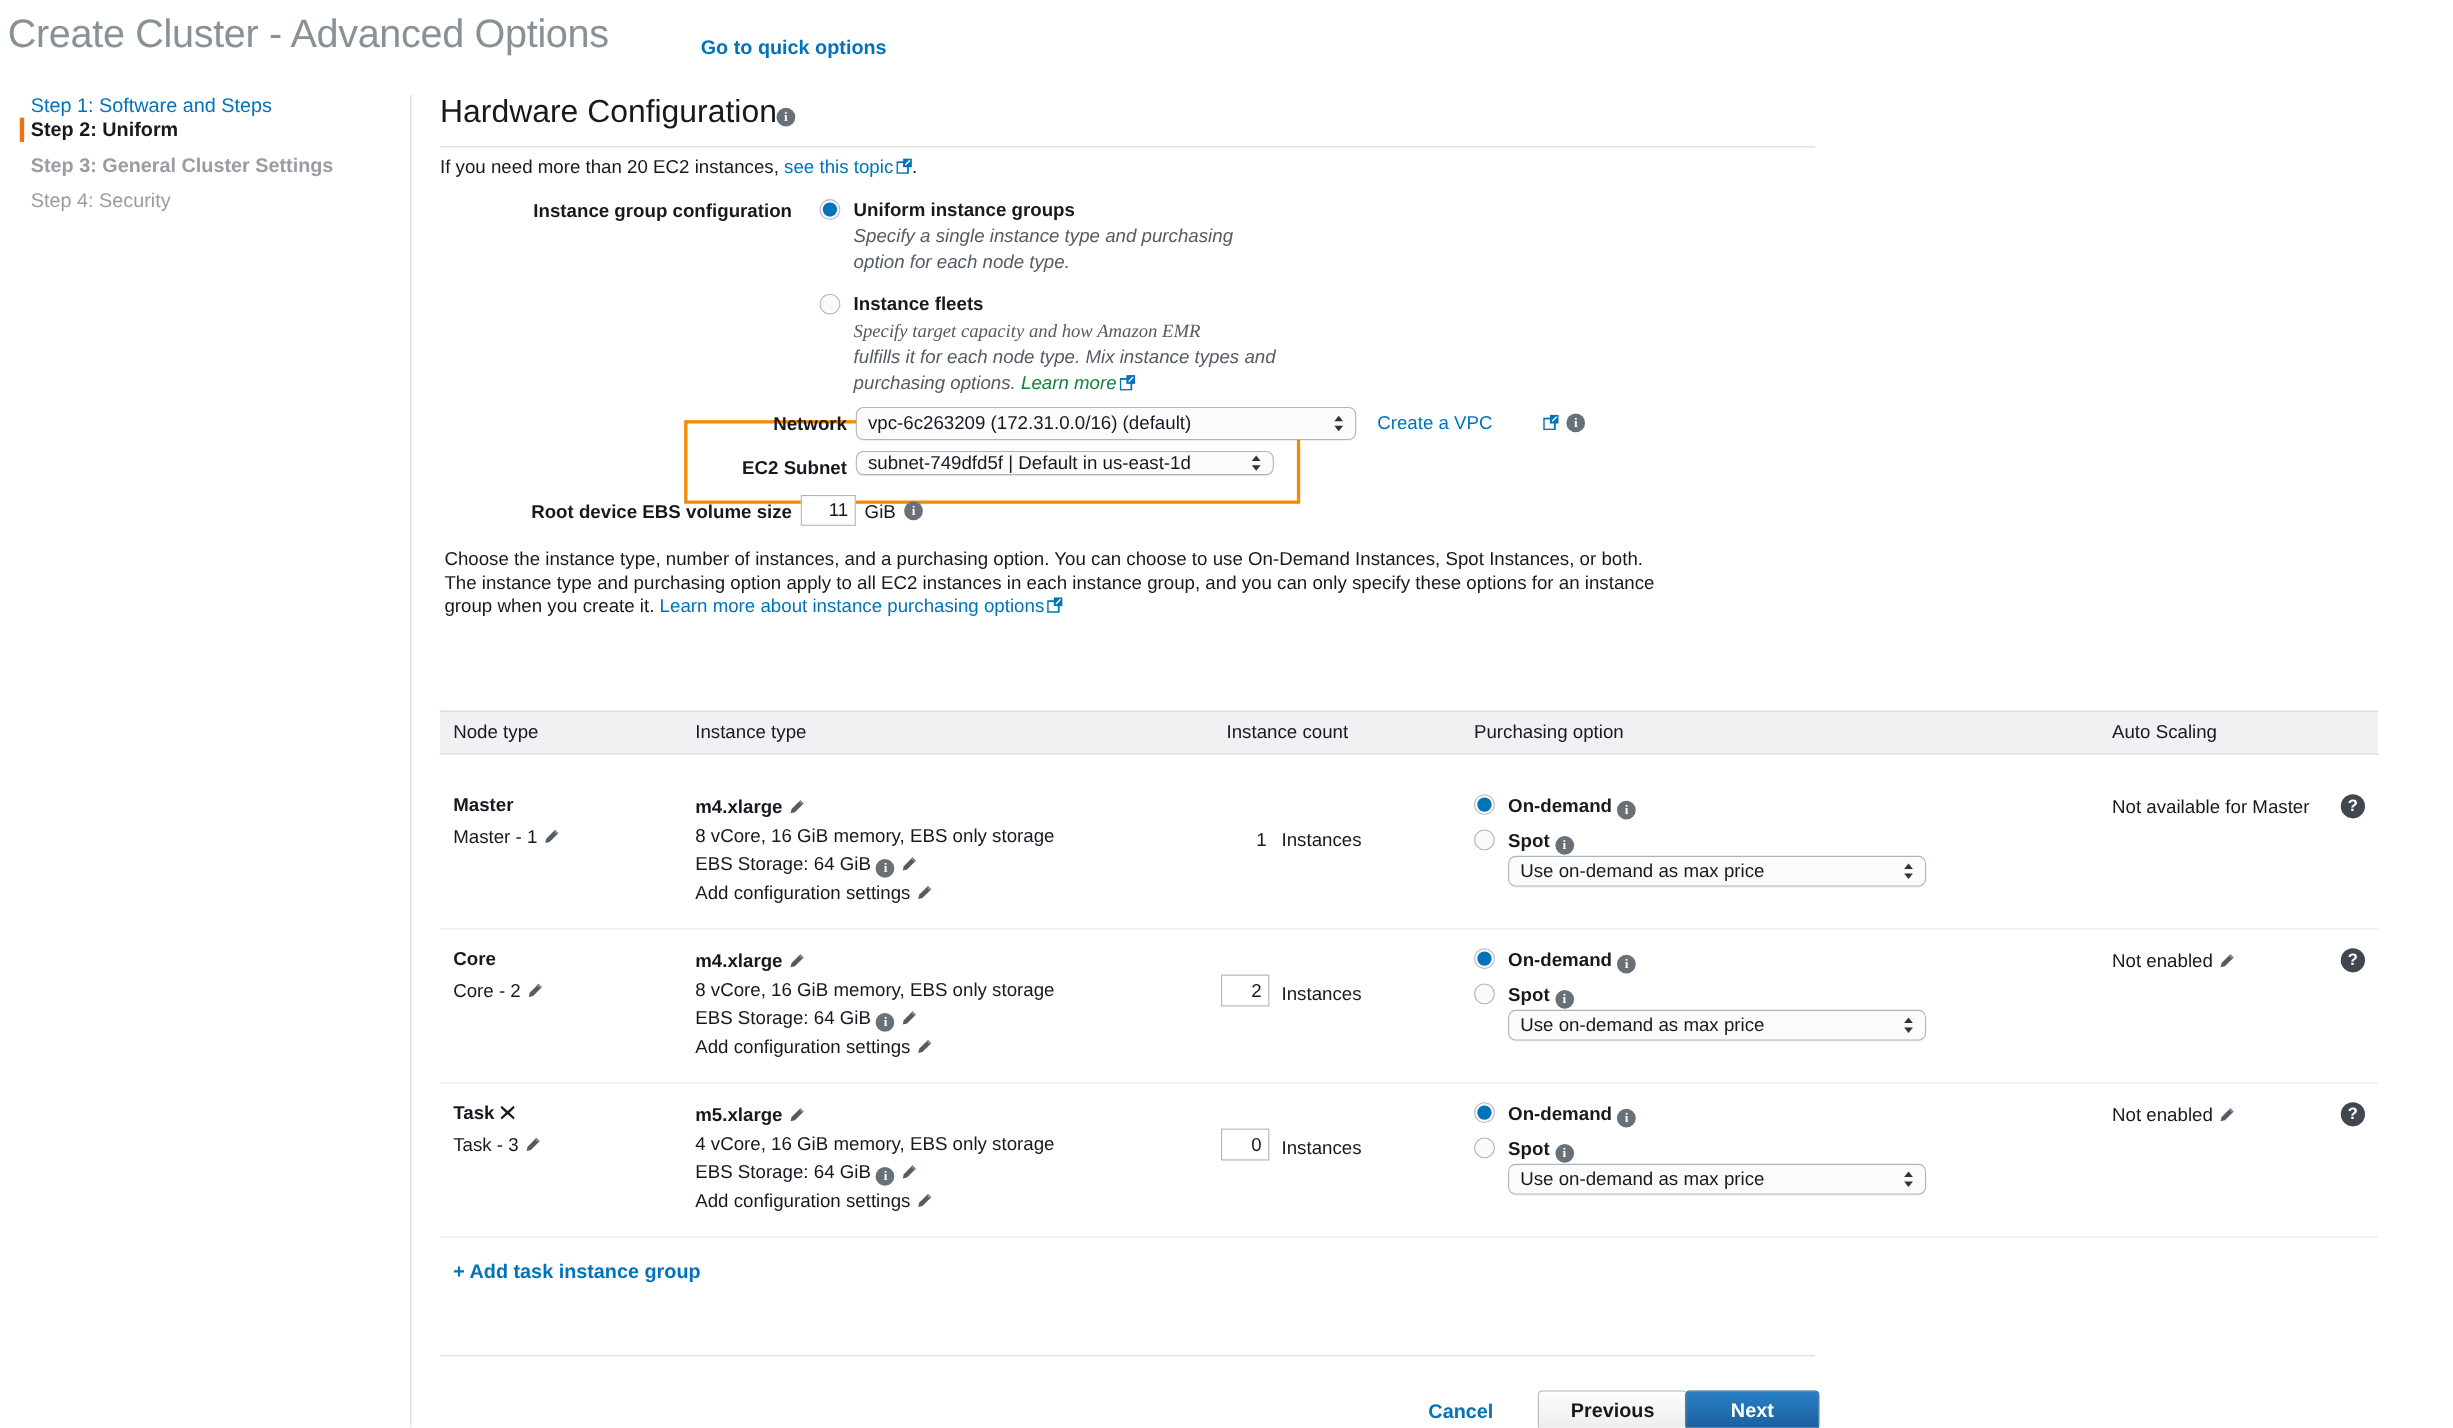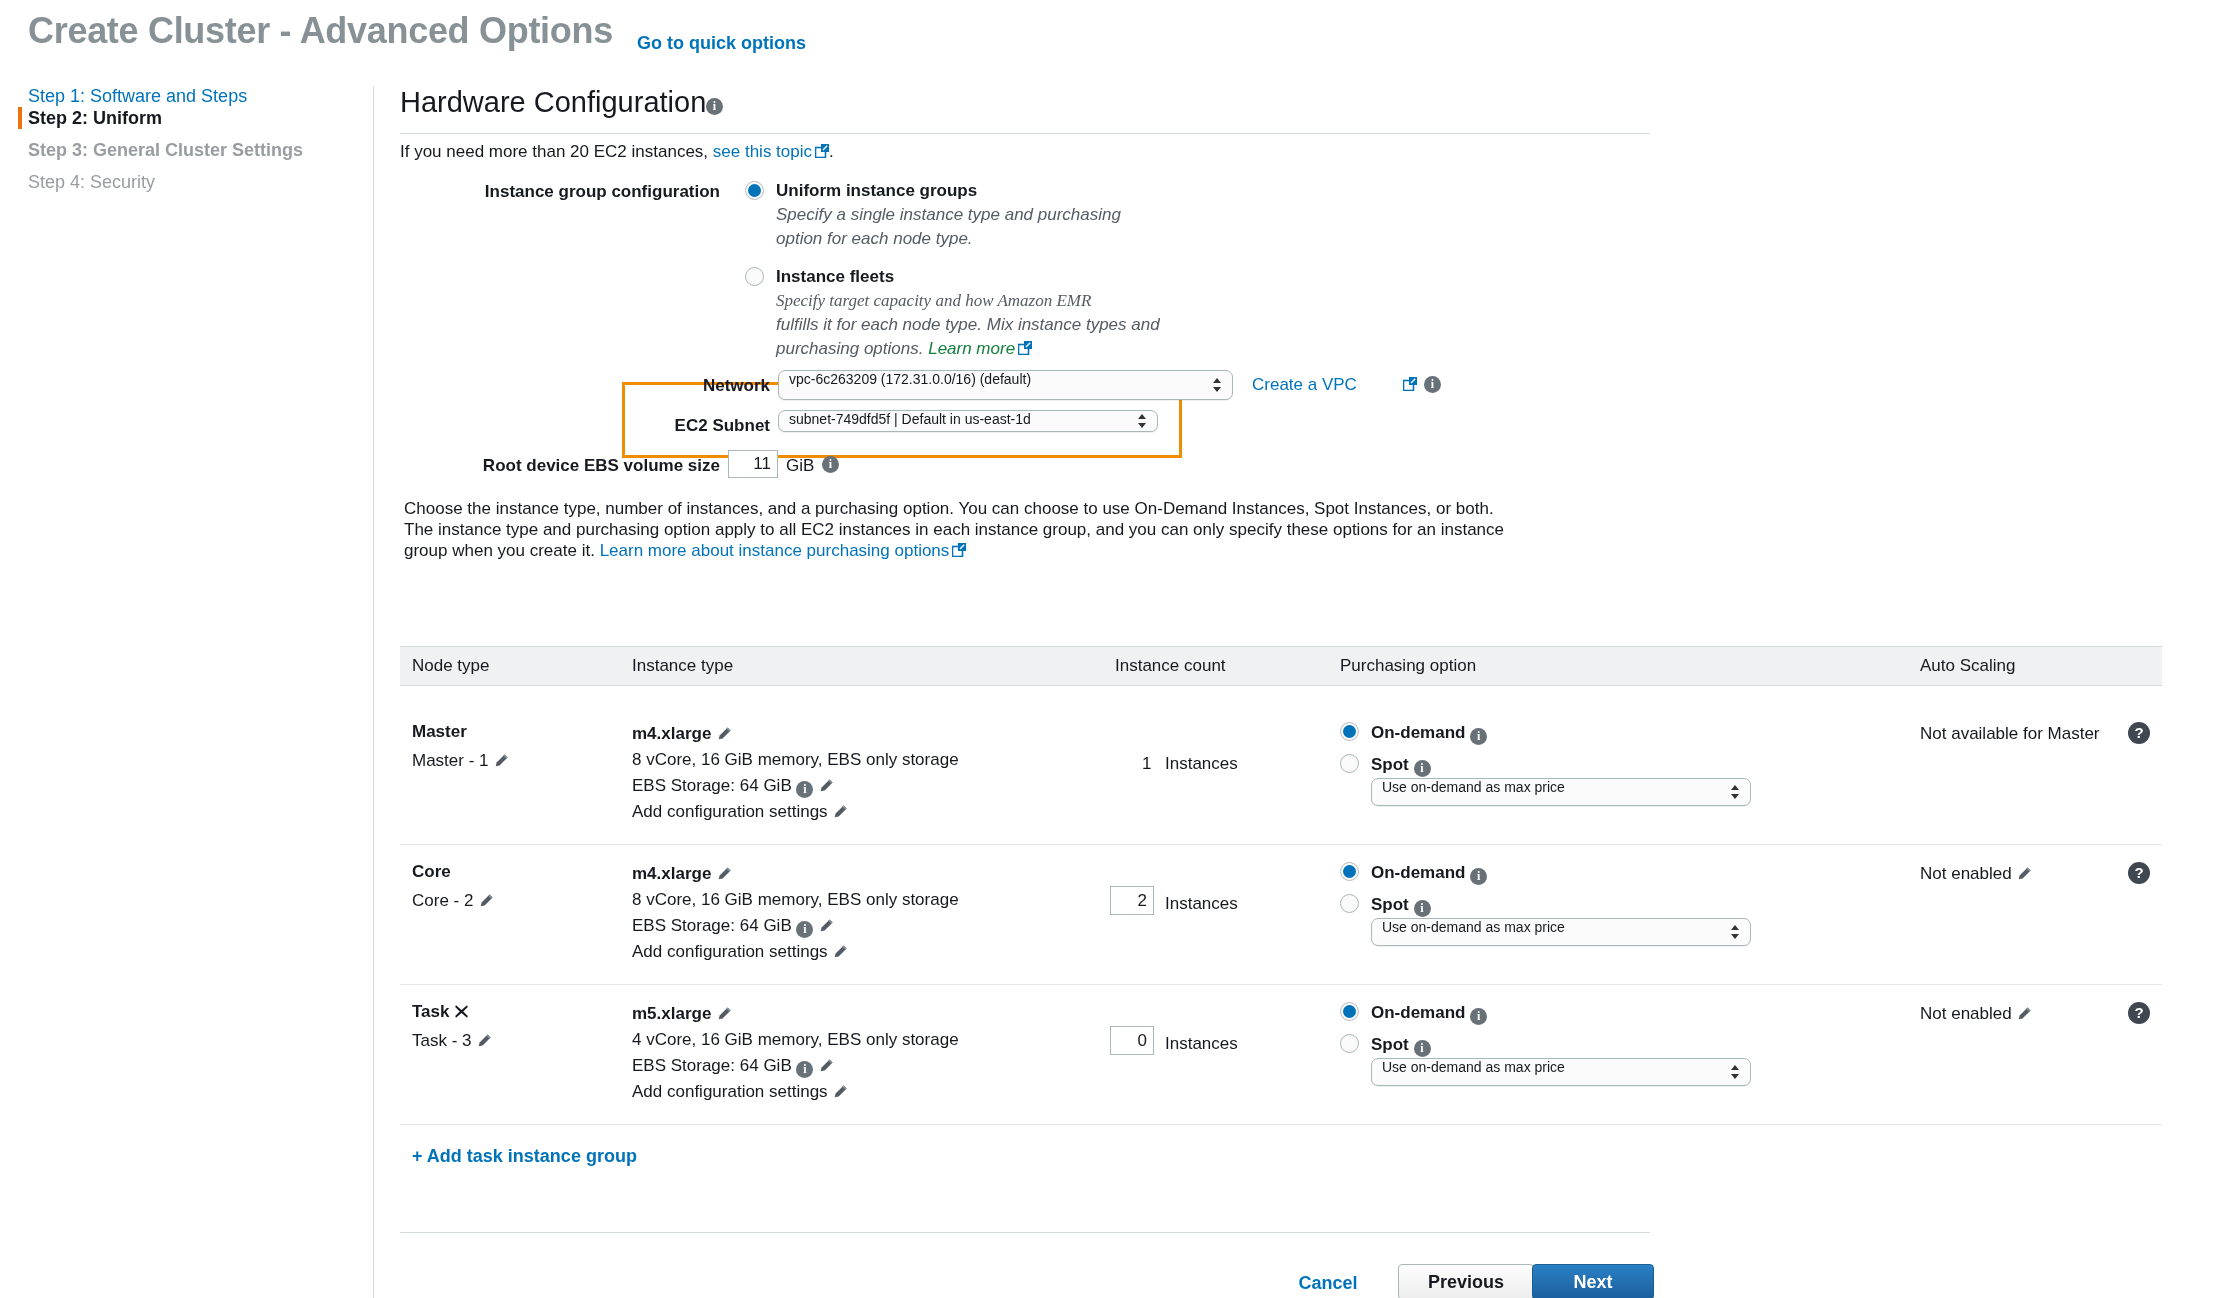--- a/index.html
+++ b/index.html
@@ -9,22 +9,22 @@
     background: #ffffff;
     font-family: "Liberation Sans", sans-serif;
     color: #16191f;
     overflow: hidden;
   }
   .page { position: relative; width: 2230px; height: 1298px; }
 
   
   .header { position: absolute; left: 0; top: 0; width: 2230px; height: 72px; }
   .page-title {
-    position: absolute; left: 28px; top: 10px;
-    font-size: 36px; font-weight: 700; color: #879196;
+    position: absolute; left: 7px; top: 10px;
+    font-size: 36px; font-weight: 400; color: #879196;
     letter-spacing: -0.3px; white-space: nowrap;
   }
   .quick-link {
     position: absolute; left: 637px; top: 33px;
     font-size: 18px; font-weight: bold; color: #0073bb;
     text-decoration: none; white-space: nowrap; cursor: pointer;
   }
 
   
   .sidebar { position: absolute; left: 0; top: 86px; width: 374px; height: 1212px; }
@@ -96,22 +96,22 @@
     border-radius: 50%; background: #0073bb;
   }
 
   
   .form-label {
     position: absolute; font-size: 17px; font-weight: bold; color: #16191f;
     text-align: right; white-space: nowrap;
   }
   .select {
     position: absolute; background: #fbfbfb; border: 1px solid #aab7b8;
-    border-radius: 7px; font-size: 14px; color: #16191f;
-    padding: 0 34px 0 10px; display: flex; align-items: flex-start;
+    border-radius: 7px; font-size: 17px; color: #16191f;
+    padding: 0 34px 0 10px; display: flex; align-items: center;
     box-shadow: 0 1px 0 rgba(0,0,0,0.06); cursor: pointer; white-space: nowrap;
   }
   .select .arrows {
     position: absolute; right: 10px; top: 50%; transform: translateY(-50%);
     width: 10px; height: 18px;
   }
   .textbox {
     position: absolute; background: #ffffff; border: 1px solid #aab7b8;
     font-size: 17px; color: #16191f; text-align: right; padding: 0 6px;
     display: flex; align-items: center; justify-content: flex-end; cursor: text;

